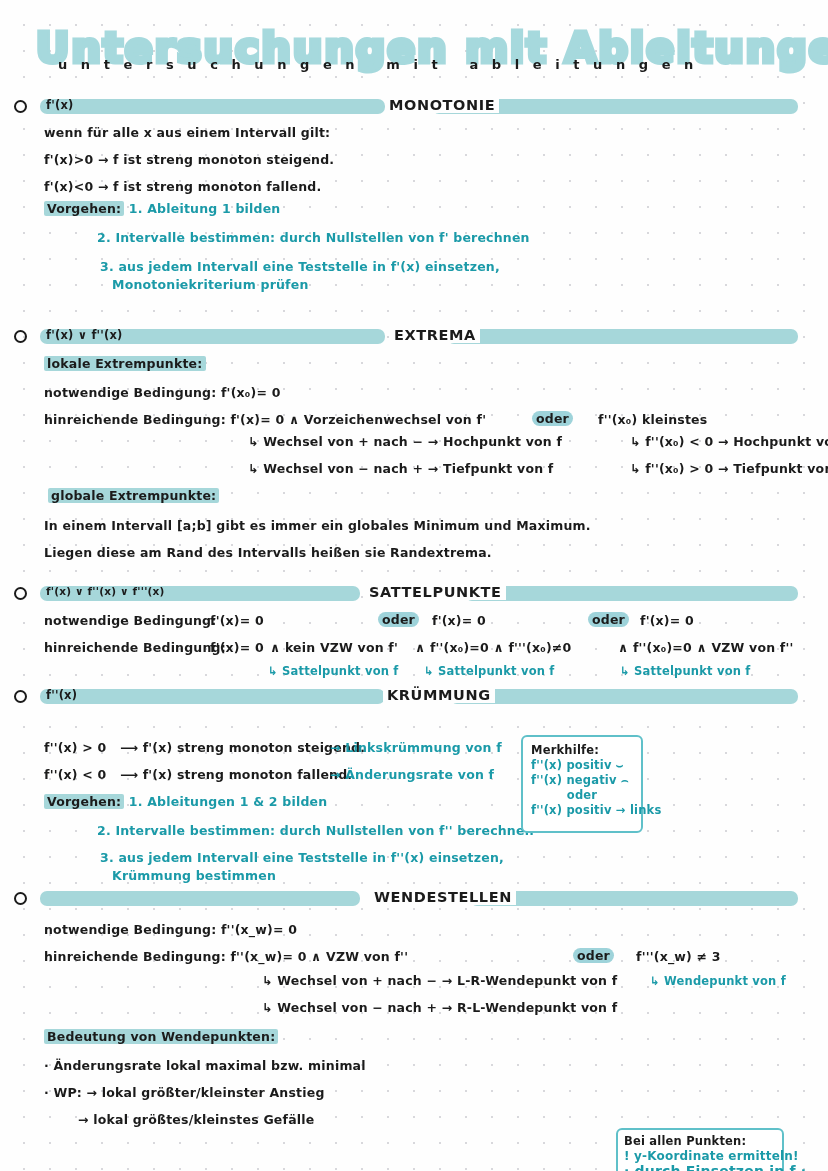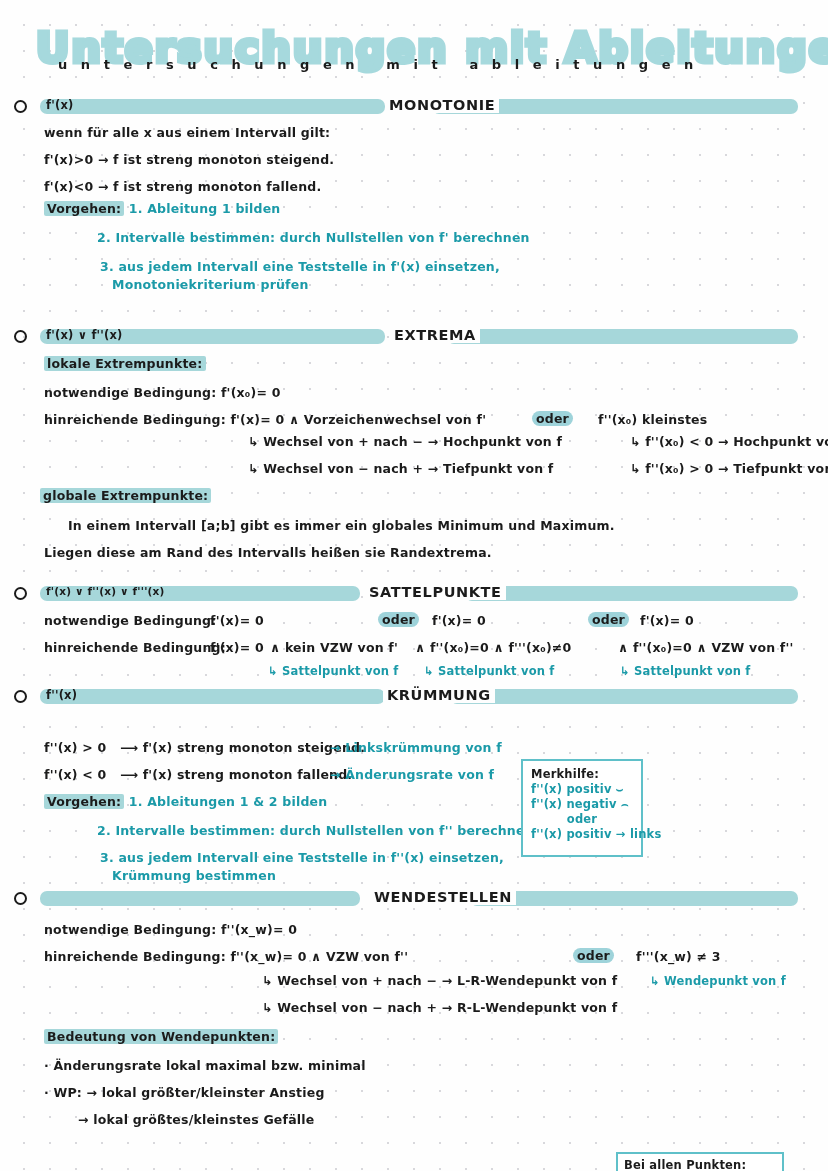--- a/index.html
+++ b/index.html
@@ -140,23 +140,22 @@
     padding: 0 4px;
     border-radius: 9px;
   }
   .tl { color: #1b9aa8; }
 
   
   .box {
     position: absolute;
     border: 2.5px solid #5fc0c9;
     background: #ffffff;
-    border-radius: 0;
+    border-radius: 6px;
     box-sizing: border-box;
-    margin-top: 24px;
   }
   .box-inner { padding: 6px 8px; }
   .box-inner .bl {
     font-size: 11.5px;
     font-weight: 700;
     color: #1b9aa8;
     line-height: 15px;
     white-space: nowrap;
   }
   .box-inner .bl.dark { color: #1b1b1b; }
@@ -210,24 +209,24 @@
   </div>
   <div class="ln hand" style="left:598px; top:412px;">f''(x₀) kleinstes</div>
   <div class="ln hand" style="left:248px; top:434px;">
     <span>↳ Wechsel von + nach −  → Hochpunkt von f</span>
   </div>
   <div class="ln hand" style="left:248px; top:461px;">
     <span>↳ Wechsel von − nach +  → Tiefpunkt von f</span>
   </div>
   <div class="ln hand" style="left:630px; top:434px;">↳ f''(x₀) &lt; 0  → Hochpunkt von f</div>
   <div class="ln hand" style="left:630px; top:461px;">↳ f''(x₀) &gt; 0  → Tiefpunkt von f</div>
-  <div class="ln hand" style="left:40px; top:488px;border-radius:6px;">
+  <div class="ln hand" style="left:48px; top:488px;border-radius:6px;">
     <span class="hl">globale Extrempunkte:</span>
   </div>
-  <div class="ln hand" style="left:44px; top:518px;margin-left:24px;">In einem Intervall [a;b] gibt es immer ein globales Minimum und Maximum.</div>
+  <div class="ln hand" style="left:44px; top:518px;">In einem Intervall [a;b] gibt es immer ein globales Minimum und Maximum.</div>
   <div class="ln hand" style="left:44px; top:545px;">Liegen diese am Rand des Intervalls heißen sie Randextrema.</div>
 
   <div class="sec" style="top:585px;">
     <div class="sec-head">
       <div class="sec-circle"></div>
       <div class="sec-bar-left" style="width:320px;"></div>
       <div class="sec-bar-right" style="left:465px;"></div>
       <div class="sec-sub hand" style="font-size:10.5px;">f'(x) ∨ f''(x) ∨ f'''(x)</div>
       <div class="sec-title hand" style="left:365px;">SATTELPUNKTE</div>
     </div>

